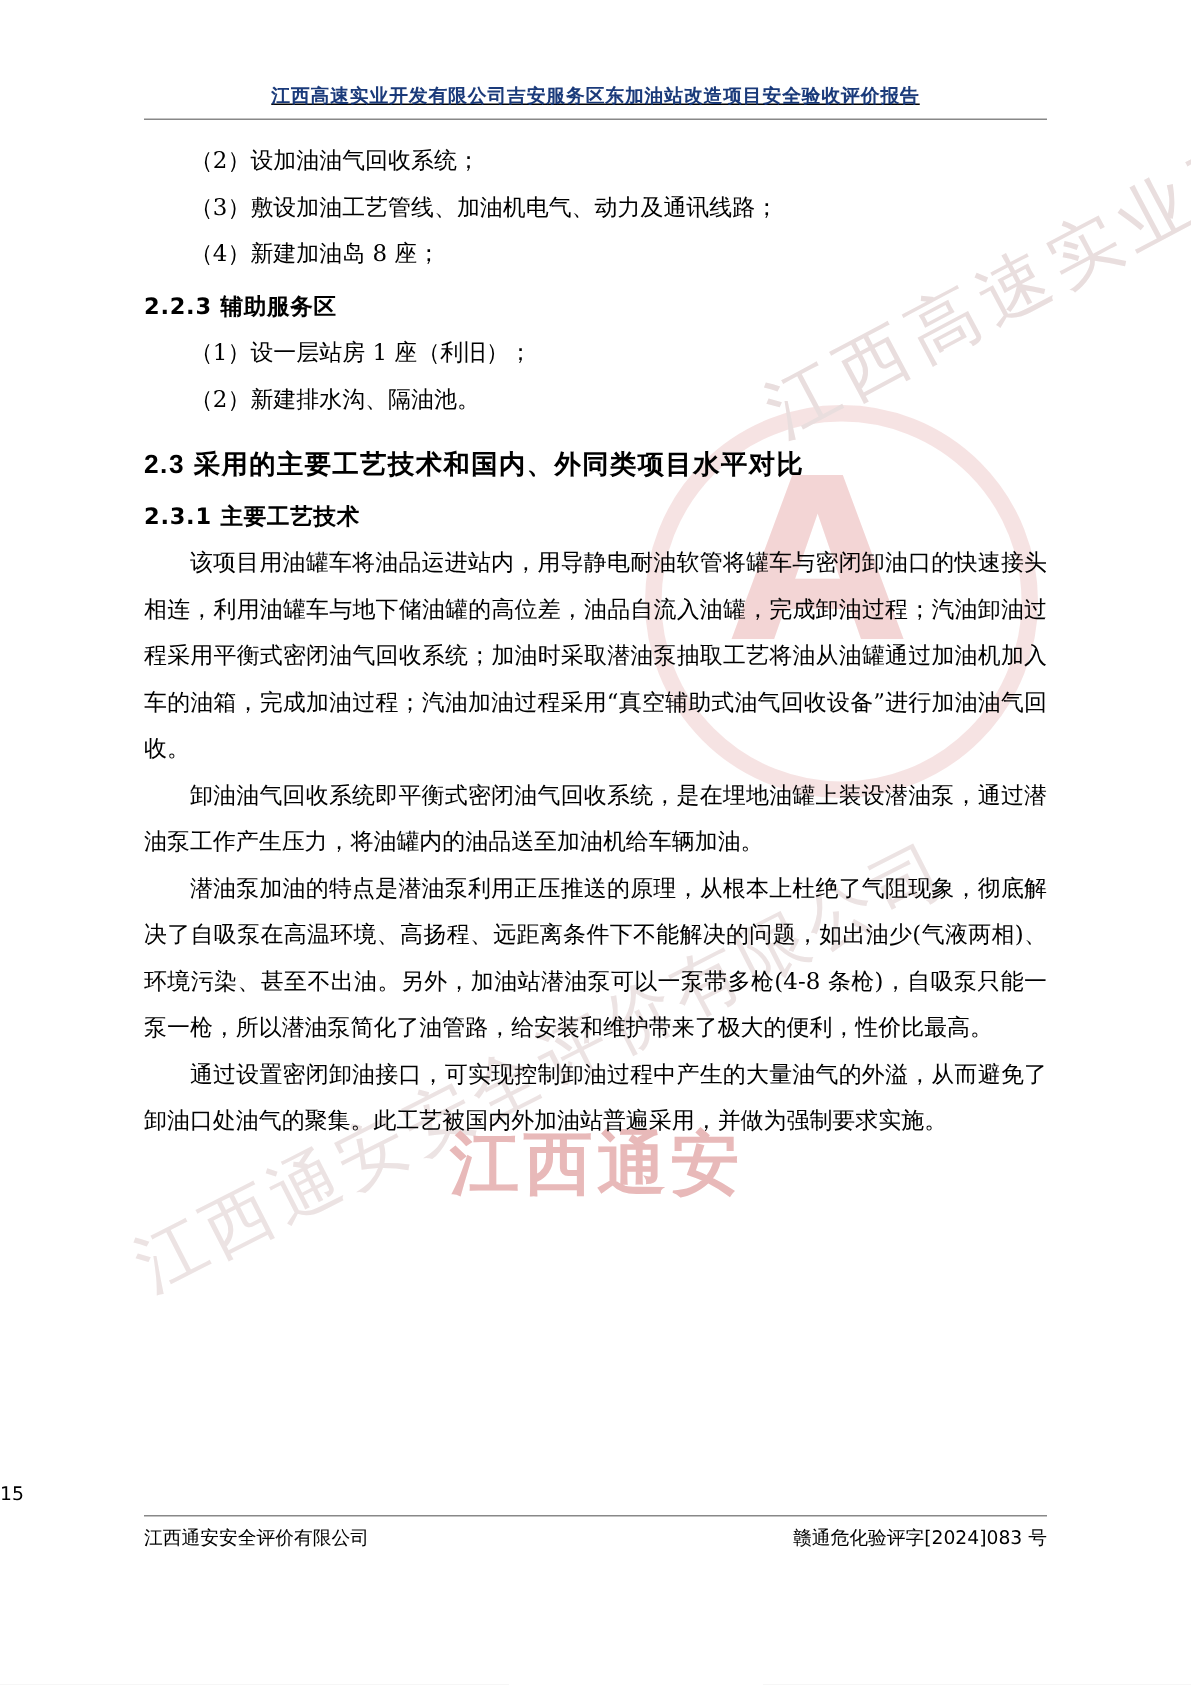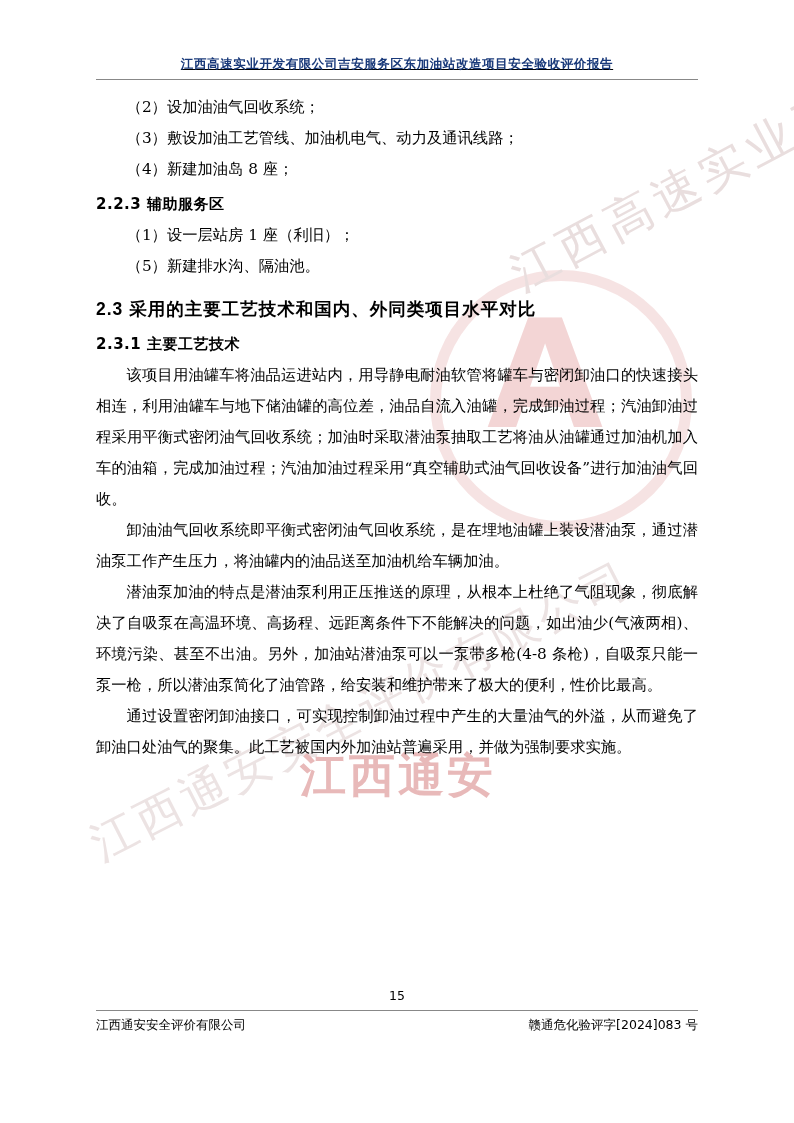--- a/index.html
+++ b/index.html
@@ -128,21 +128,20 @@
     font-family: Liberation Sans, sans-serif;
     letter-spacing: 1px;
   }
 
   
   .page-number {
     position: absolute;
     left: 0;
     top: 988px;
     width: 794px;
-    text-align: center;
     font-size: 12.5px;
     font-family: "DejaVu Sans", "Liberation Sans", sans-serif;
   }
   .footer {
     position: absolute;
     left: 96px;
     top: 1010px;
     width: 602px;
   }
   .footer-rule {
@@ -172,21 +171,21 @@
     <div class="header-rule"></div>
   </div>
 
   <div class="content">
     <p class="p">（2）设加油油气回收系统；</p>
     <p class="p">（3）敷设加油工艺管线、加油机电气、动力及通讯线路；</p>
     <p class="p">（4）新建加油岛 8 座；</p>
 
     <h3 class="h3">2.2.3 辅助服务区</h3>
     <p class="p">（1）设一层站房 1 座（利旧）；</p>
-    <p class="p">（5）新建排水沟、隔油池。</p>
+    <p class="p">（2）新建排水沟、隔油池。</p>
 
     <h2 class="h2">2.3 采用的主要工艺技术和国内、外同类项目水平对比</h2>
     <h3 class="h3">2.3.1 主要工艺技术</h3>
 
     <p class="p">该项目用油罐车将油品运进站内，用导静电耐油软管将罐车与密闭卸油口的快速接头相连，利用油罐车与地下储油罐的高位差，油品自流入油罐，完成卸油过程；汽油卸油过程采用平衡式密闭油气回收系统；加油时采取潜油泵抽取工艺将油从油罐通过加油机加入车的油箱，完成加油过程；汽油加油过程采用“真空辅助式油气回收设备”进行加油油气回收。</p>
     <p class="p">卸油油气回收系统即平衡式密闭油气回收系统，是在埋地油罐上装设潜油泵，通过潜油泵工作产生压力，将油罐内的油品送至加油机给车辆加油。</p>
     <p class="p">潜油泵加油的特点是潜油泵利用正压推送的原理，从根本上杜绝了气阻现象，彻底解决了自吸泵在高温环境、高扬程、远距离条件下不能解决的问题，如出油少(气液两相)、环境污染、甚至不出油。另外，加油站潜油泵可以一泵带多枪(4-8 条枪)，自吸泵只能一泵一枪，所以潜油泵简化了油管路，给安装和维护带来了极大的便利，性价比最高。</p>
     <p class="p">通过设置密闭卸油接口，可实现控制卸油过程中产生的大量油气的外溢，从而避免了卸油口处油气的聚集。此工艺被国内外加油站普遍采用，并做为强制要求实施。</p>
   </div>
 

